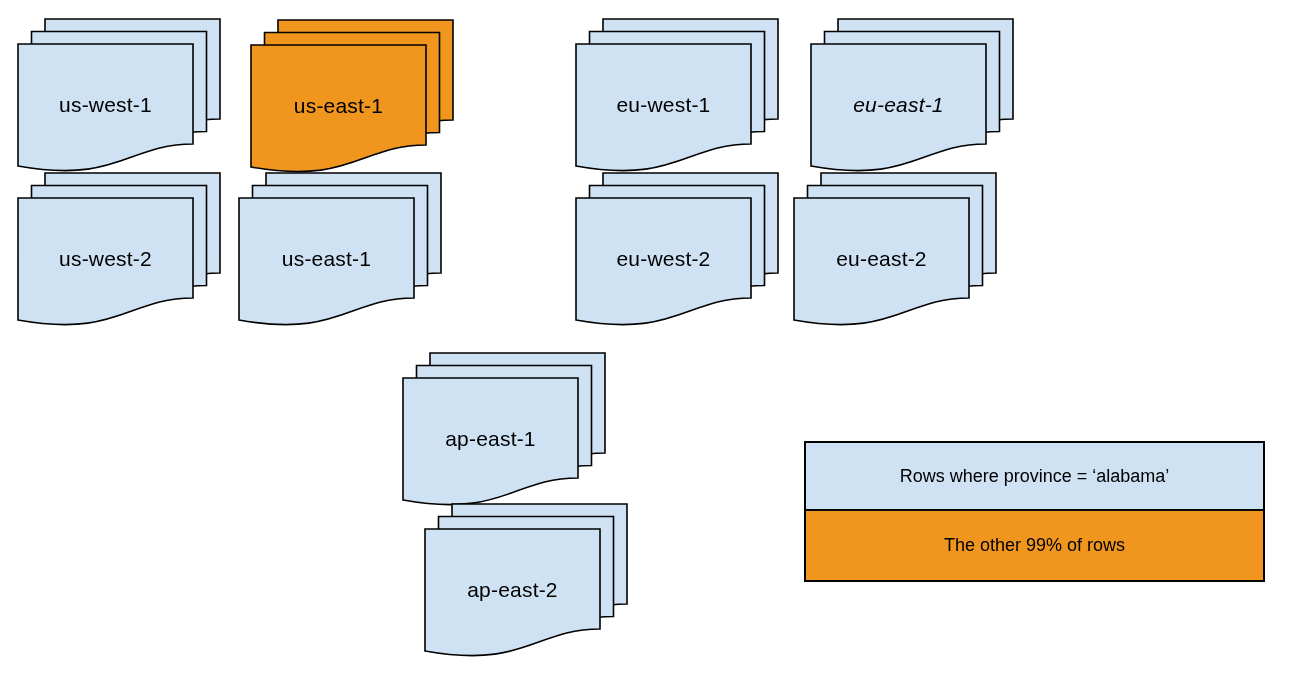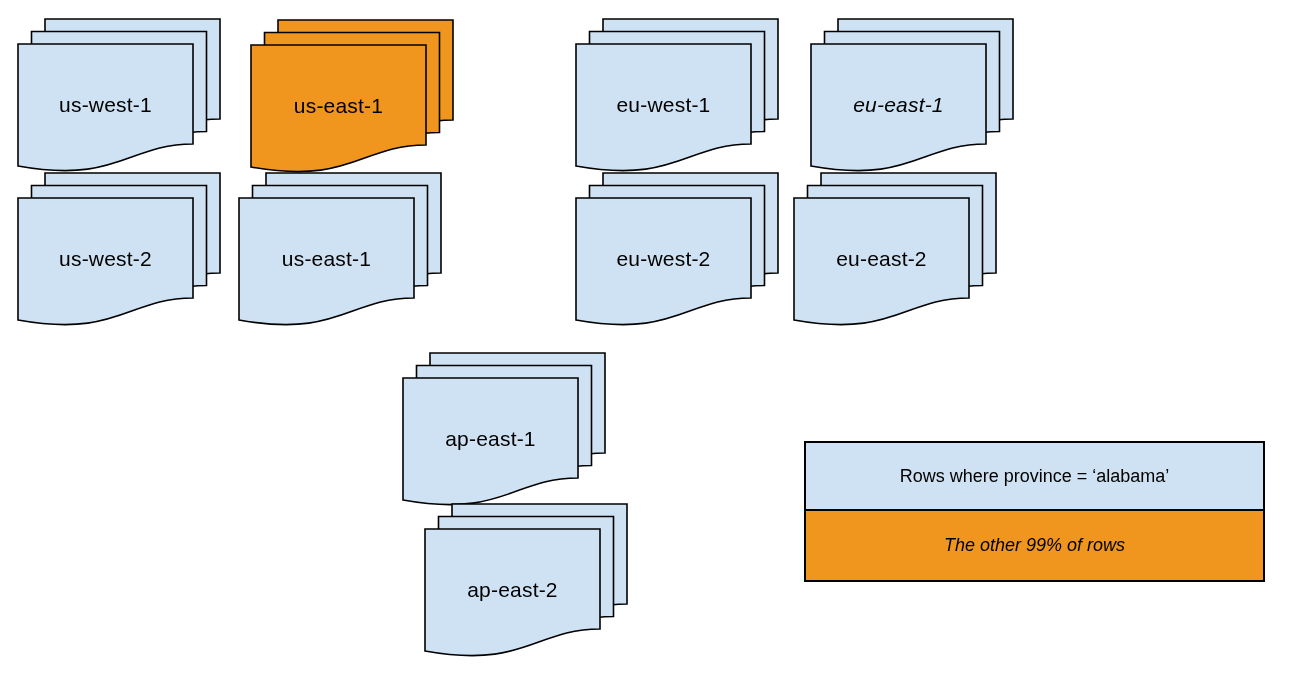--- a/index.html
+++ b/index.html
@@ -59,21 +59,21 @@
     background: var(--canvas-bg);
   }
   .legend-row {
     display: flex;
     align-items: center;
     justify-content: center;
     font-size: 18px;
     color: #000000;
   }
   .legend-row.variant-blue { background: var(--region-fill); }
-  .legend-row.variant-orange { background: var(--highlight-fill); font-style: italic; }
+  .legend-row.variant-orange { background: var(--highlight-fill); }
   .legend-row:first-child { border-bottom: 2px solid var(--stroke); }
 </style>
 </head>
 <body>
 
 <div class="canvas">
   <div class="stack variant-blue" style="left: 17px; top: 18px;">
     <svg class="stack-svg" width="206" height="160" viewBox="0 0 206 160" aria-hidden="true">
       <path class="sheet" transform="translate(28,1)" d="M 0 0 L 175 0 L 175 100 C 110 100 100 140 0 122 Z"></path>
       <path class="sheet" transform="translate(14.5,13.5)" d="M 0 0 L 175 0 L 175 100 C 110 100 100 140 0 122 Z"></path>

